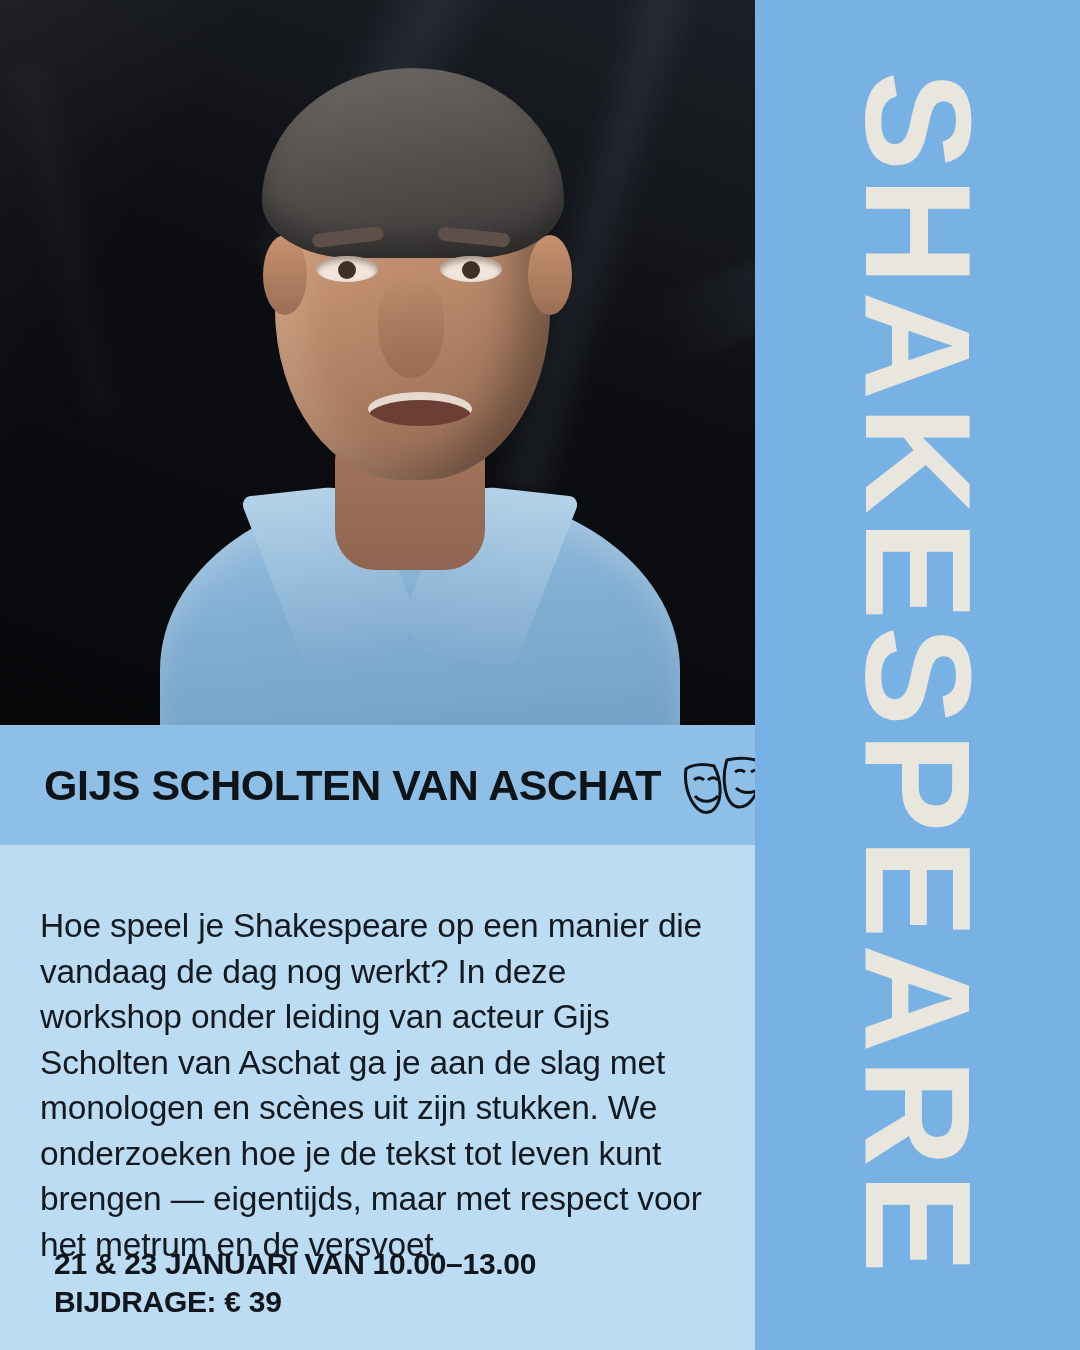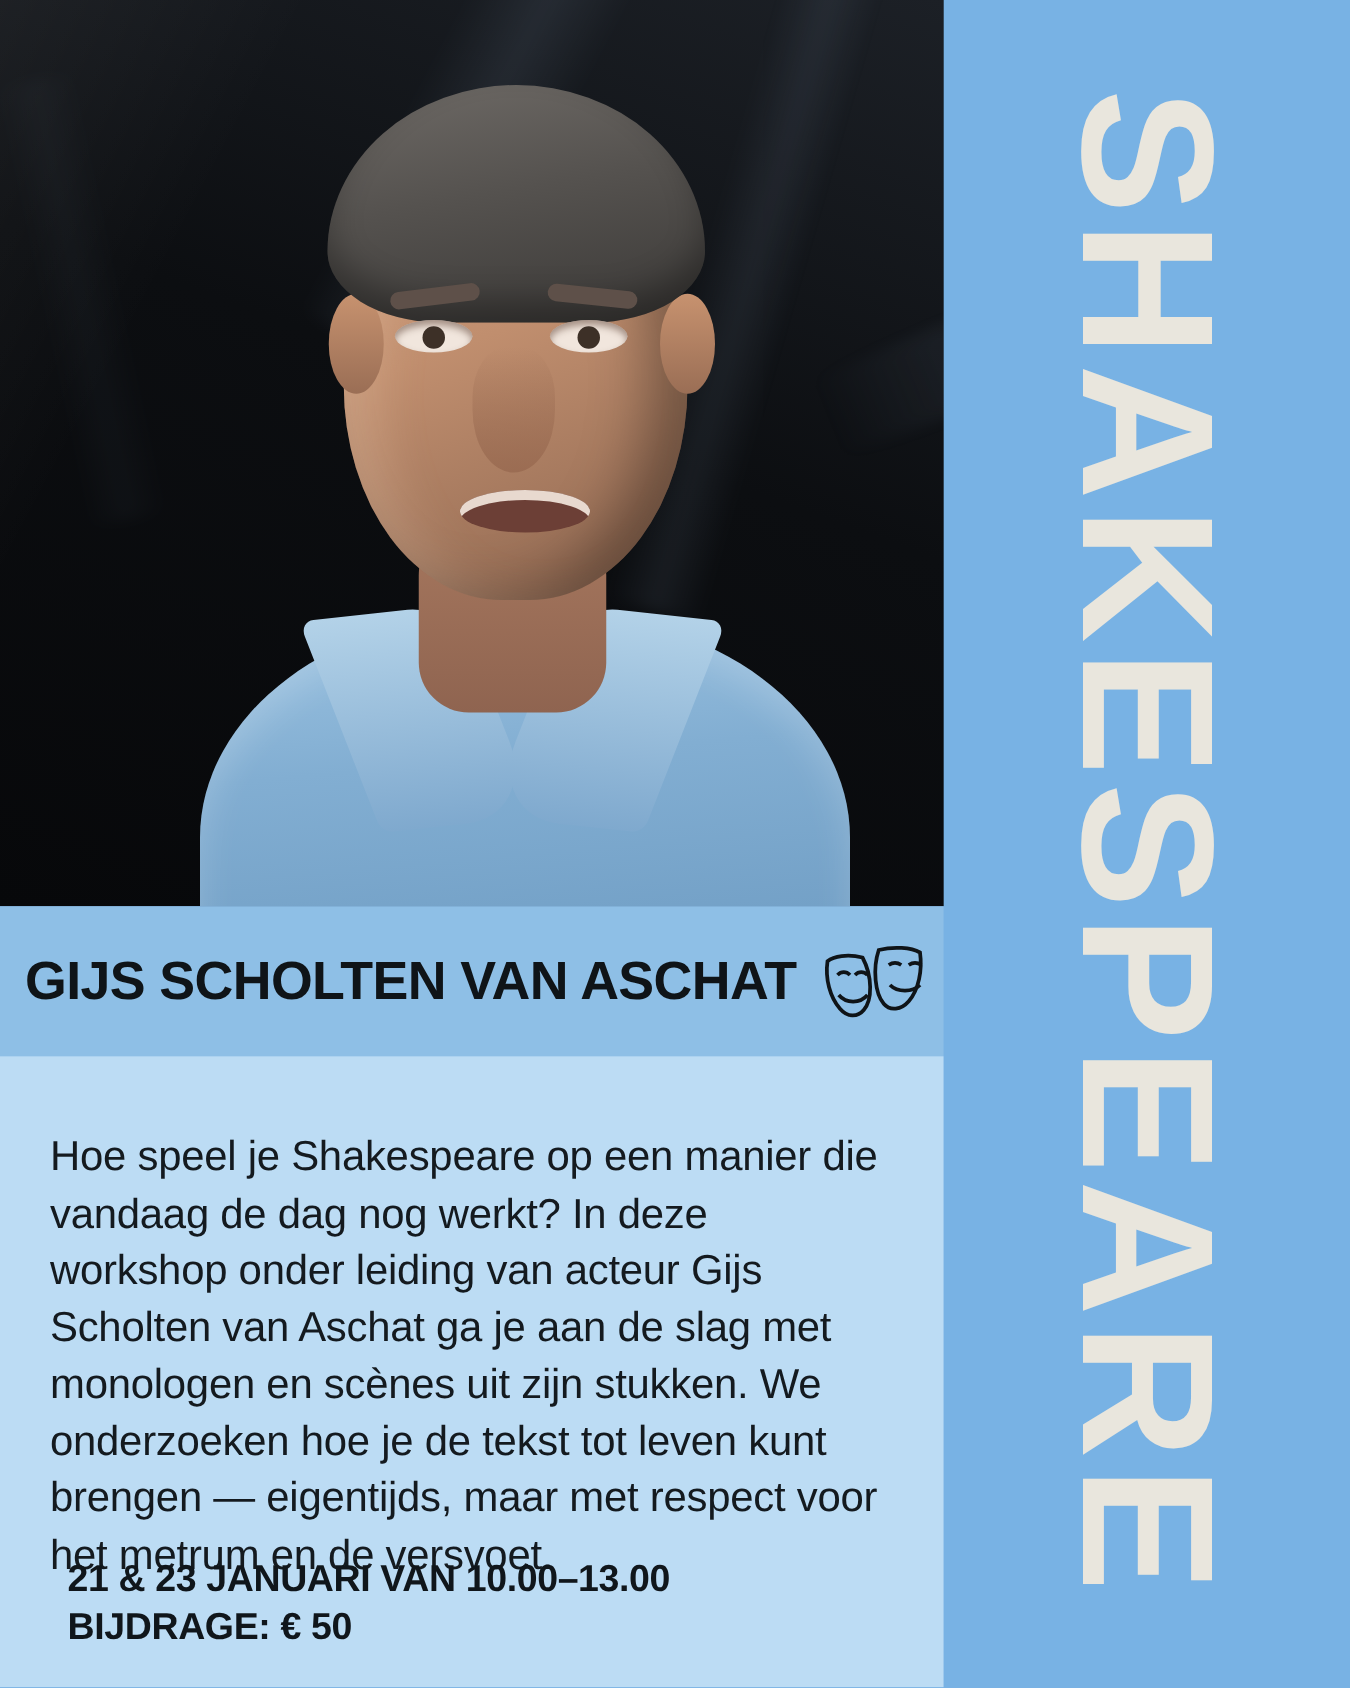--- a/index.html
+++ b/index.html
@@ -177,21 +177,21 @@
   .name-bar {
     position: absolute;
     left: 0;
     top: 725px;
     width: 755px;
     height: 120px;
     background: #8ebfe6;
     display: flex;
     align-items: center;
     gap: 22px;
-    padding-left: 20px;
+    padding-left: 44px;
     box-sizing: border-box;
   }
   .name-bar h1 {
     margin: 0;
     font-size: 43px;
     font-weight: 800;
     letter-spacing: -0.5px;
     color: #0f1418;
     white-space: nowrap;
   }
@@ -307,21 +307,21 @@
         </svg>
       </span>
     </div>
 
     <div class="desc-block">
       <p>Hoe speel je Shakespeare op een manier die vandaag de dag nog werkt? In deze workshop onder leiding van acteur Gijs Scholten van Aschat ga je aan de slag met monologen en scènes uit zijn stukken. We onderzoeken hoe je de tekst tot leven kunt brengen — eigentijds, maar met respect voor het metrum en de versvoet.</p>
     </div>
 
     <div class="details">
       <div>21 &amp; 23 JANUARI VAN 10.00–13.00</div>
-      <div>BIJDRAGE: € 50</div>
+      <div>BIJDRAGE: € 39</div>
     </div>
 
   </div>
 
   <div class="right-col">
     <div class="vertical-title">SHAKESPEARE</div>
   </div>
 
 </div>
 

